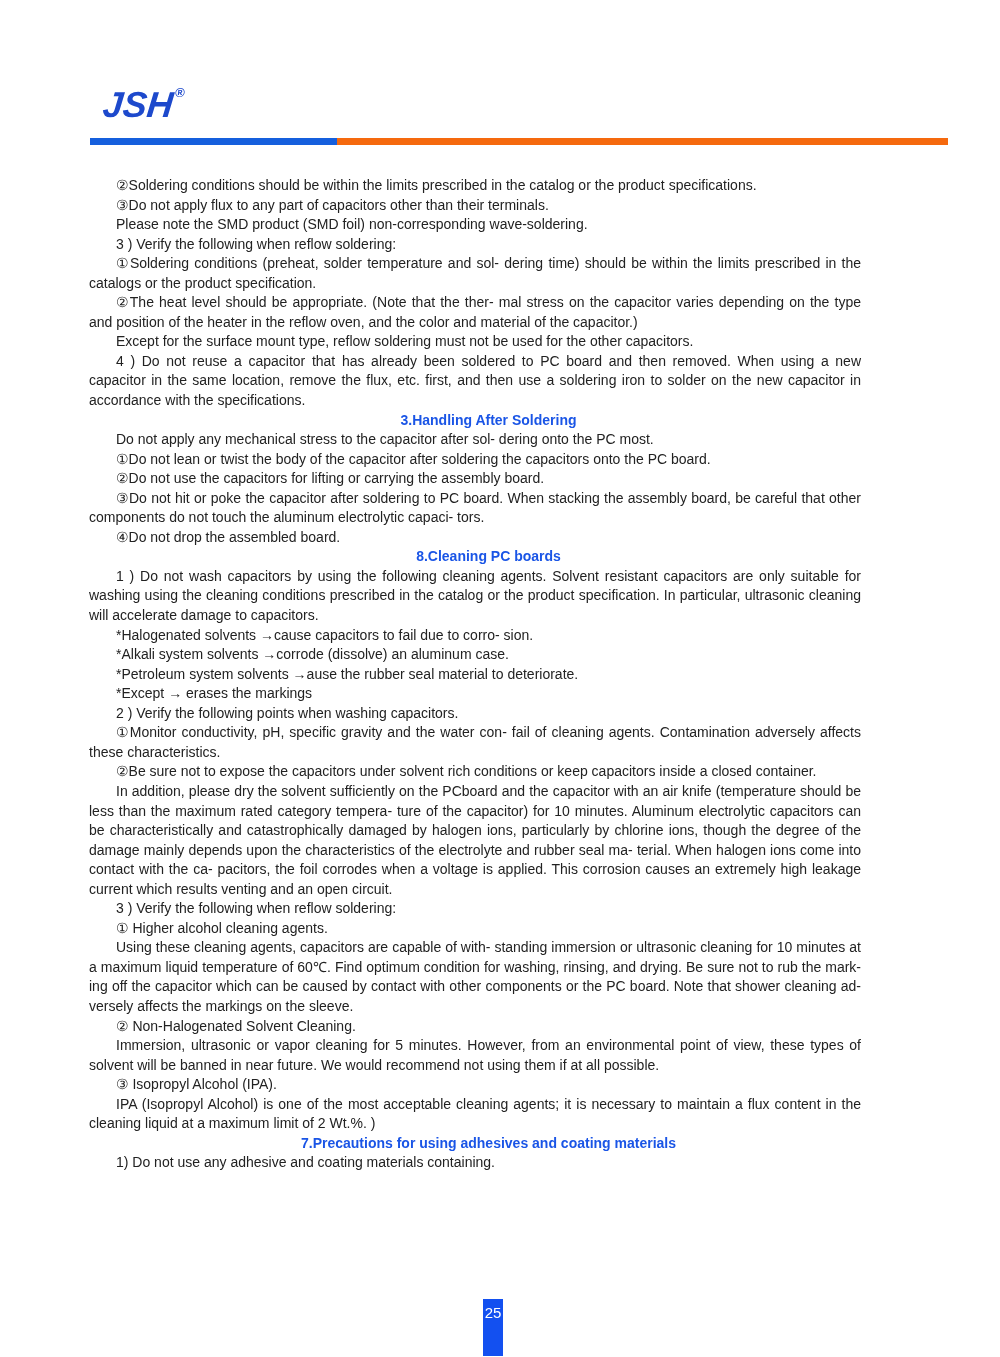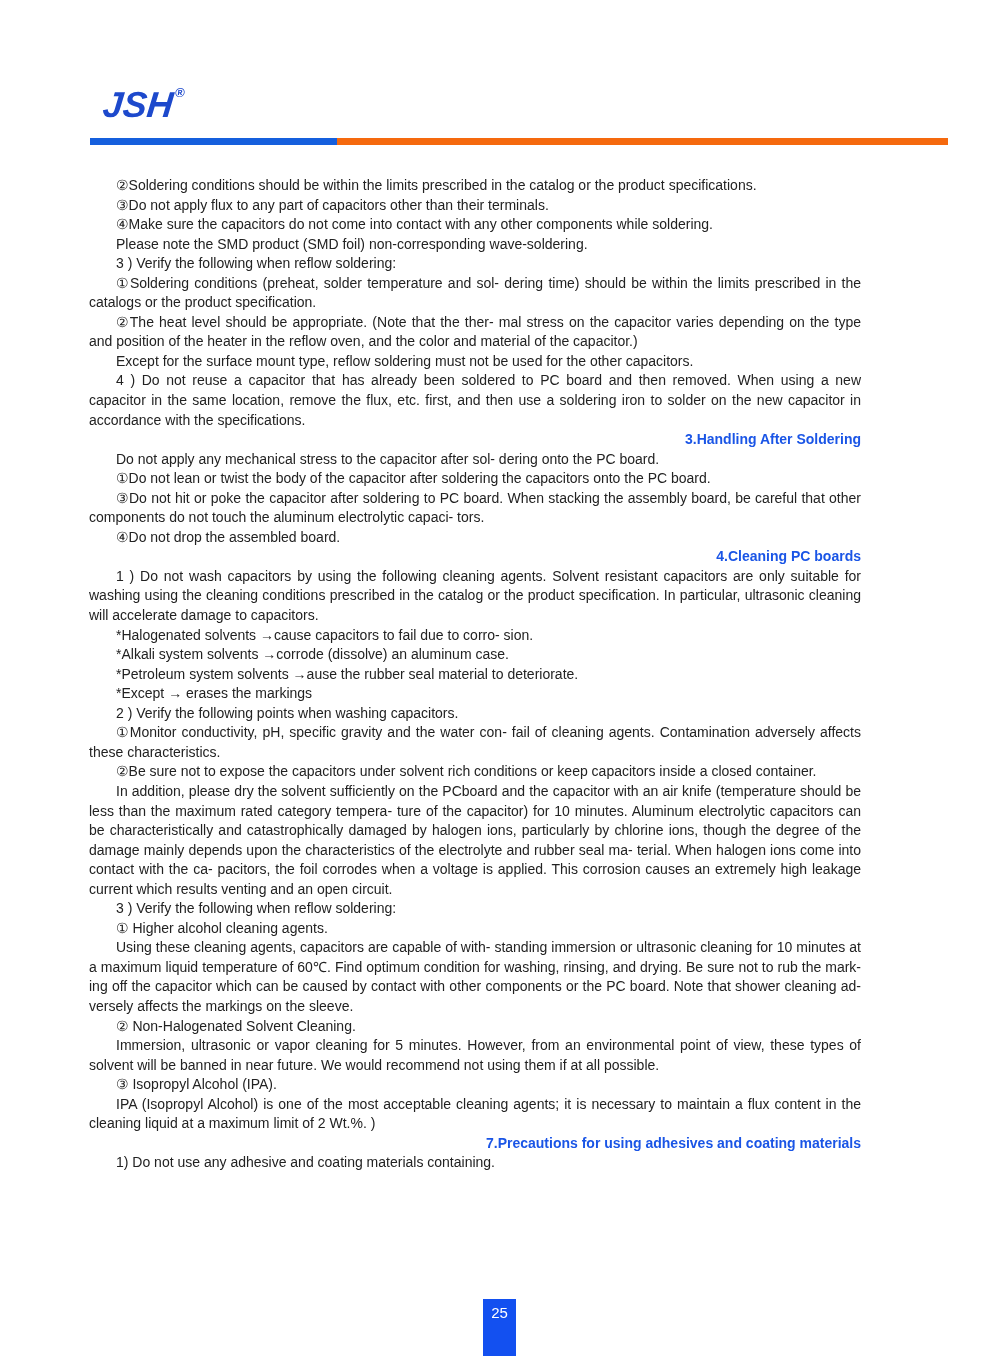--- a/index.html
+++ b/index.html
@@ -59,28 +59,28 @@
     margin:0;
     font-size:14px;
     line-height:19.55px;
     color:var(--body-text);
     text-align:justify;
     text-indent:27px;
   }
   .content p.heading{
     color:var(--heading-blue);
     font-weight:bold;
-    text-align:right;
+    text-align:center;
   }
   
   .page-num{
     position:absolute;
     left:483px;
     top:1299px;
-    width:33px;
+    width:20px;
     height:57px;
     background:var(--page-box-blue);
     color:#ffffff;
     font-size:15px;
     text-align:center;
     box-sizing:border-box;
     padding-top:5px;
   }
 </style>
 </head>
@@ -93,33 +93,33 @@
   </div>
 
   <div class="rule">
     <div class="seg-blue"></div>
     <div class="seg-orange"></div>
   </div>
 
   <div class="content">
       <p class="body">②Soldering conditions should be within the limits prescribed in the catalog or the product specifications.</p>
       <p class="body">③Do not apply flux to any part of capacitors other than their terminals.</p>
-      <p class="body">④Make sure the capacitors do not come into contact with any other components while soldering.</p>
       <p class="body">Please note the SMD product (SMD foil) non-corresponding wave-soldering.</p>
       <p class="body">3 ) Verify the following when reflow soldering:</p>
       <p class="body">①Soldering conditions (preheat, solder temperature and sol- dering time) should be within the limits prescribed in the catalogs or the product specification.</p>
       <p class="body">②The heat level should be appropriate. (Note that the ther- mal stress on the capacitor varies depending on the type and position of the heater in the reflow oven, and the color and material of the capacitor.)</p>
       <p class="body">Except for the surface mount type, reflow soldering must not be used for the other capacitors.</p>
       <p class="body">4 ) Do not reuse a capacitor that has already been soldered to PC board and then removed. When using a new capacitor in the same location, remove the flux, etc. first, and then use a soldering iron to solder on the new capacitor in accordance with the specifications.</p>
       <p class="heading">3.Handling After Soldering</p>
-      <p class="body">Do not apply any mechanical stress to the capacitor after sol- dering onto the PC board.</p>
+      <p class="body">Do not apply any mechanical stress to the capacitor after sol- dering onto the PC most.</p>
       <p class="body">①Do not lean or twist the body of the capacitor after soldering the capacitors onto the PC board.</p>
+      <p class="body">②Do not use the capacitors for lifting or carrying the assembly board.</p>
       <p class="body">③Do not hit or poke the capacitor after soldering to PC board. When stacking the assembly board, be careful that other components do not touch the aluminum electrolytic capaci- tors.</p>
       <p class="body">④Do not drop the assembled board.</p>
-      <p class="heading">4.Cleaning PC boards</p>
+      <p class="heading">8.Cleaning PC boards</p>
       <p class="body">1 ) Do not wash capacitors by using the following cleaning agents. Solvent resistant capacitors are only suitable for washing using the cleaning conditions prescribed in the catalog or the product specification. In particular, ultrasonic cleaning will accelerate damage to capacitors.</p>
       <p class="body">*Halogenated solvents →cause capacitors to fail due to corro- sion.</p>
       <p class="body">*Alkali system solvents →corrode (dissolve) an aluminum case.</p>
       <p class="body">*Petroleum system solvents →ause the rubber seal material to deteriorate.</p>
       <p class="body">*Except → erases the markings</p>
       <p class="body">2 ) Verify the following points when washing capacitors.</p>
       <p class="body">①Monitor conductivity, pH, specific gravity and the water con- fail of cleaning agents. Contamination adversely affects these characteristics.</p>
       <p class="body">②Be sure not to expose the capacitors under solvent rich conditions or keep capacitors inside a closed container.</p>
       <p class="body">In addition, please dry the solvent sufficiently on the PCboard and the capacitor with an air knife (temperature should be less than the maximum rated category tempera- ture of the capacitor) for 10 minutes. Aluminum electrolytic capacitors can be characteristically and catastrophically damaged by halogen ions, particularly by chlorine ions, though the degree of the damage mainly depends upon the characteristics of the electrolyte and rubber seal ma- terial. When halogen ions come into contact with the ca- pacitors, the foil corrodes when a voltage is applied. This corrosion causes an extremely high leakage current which results venting and an open circuit.</p>
       <p class="body">3 ) Verify the following when reflow soldering:</p>

